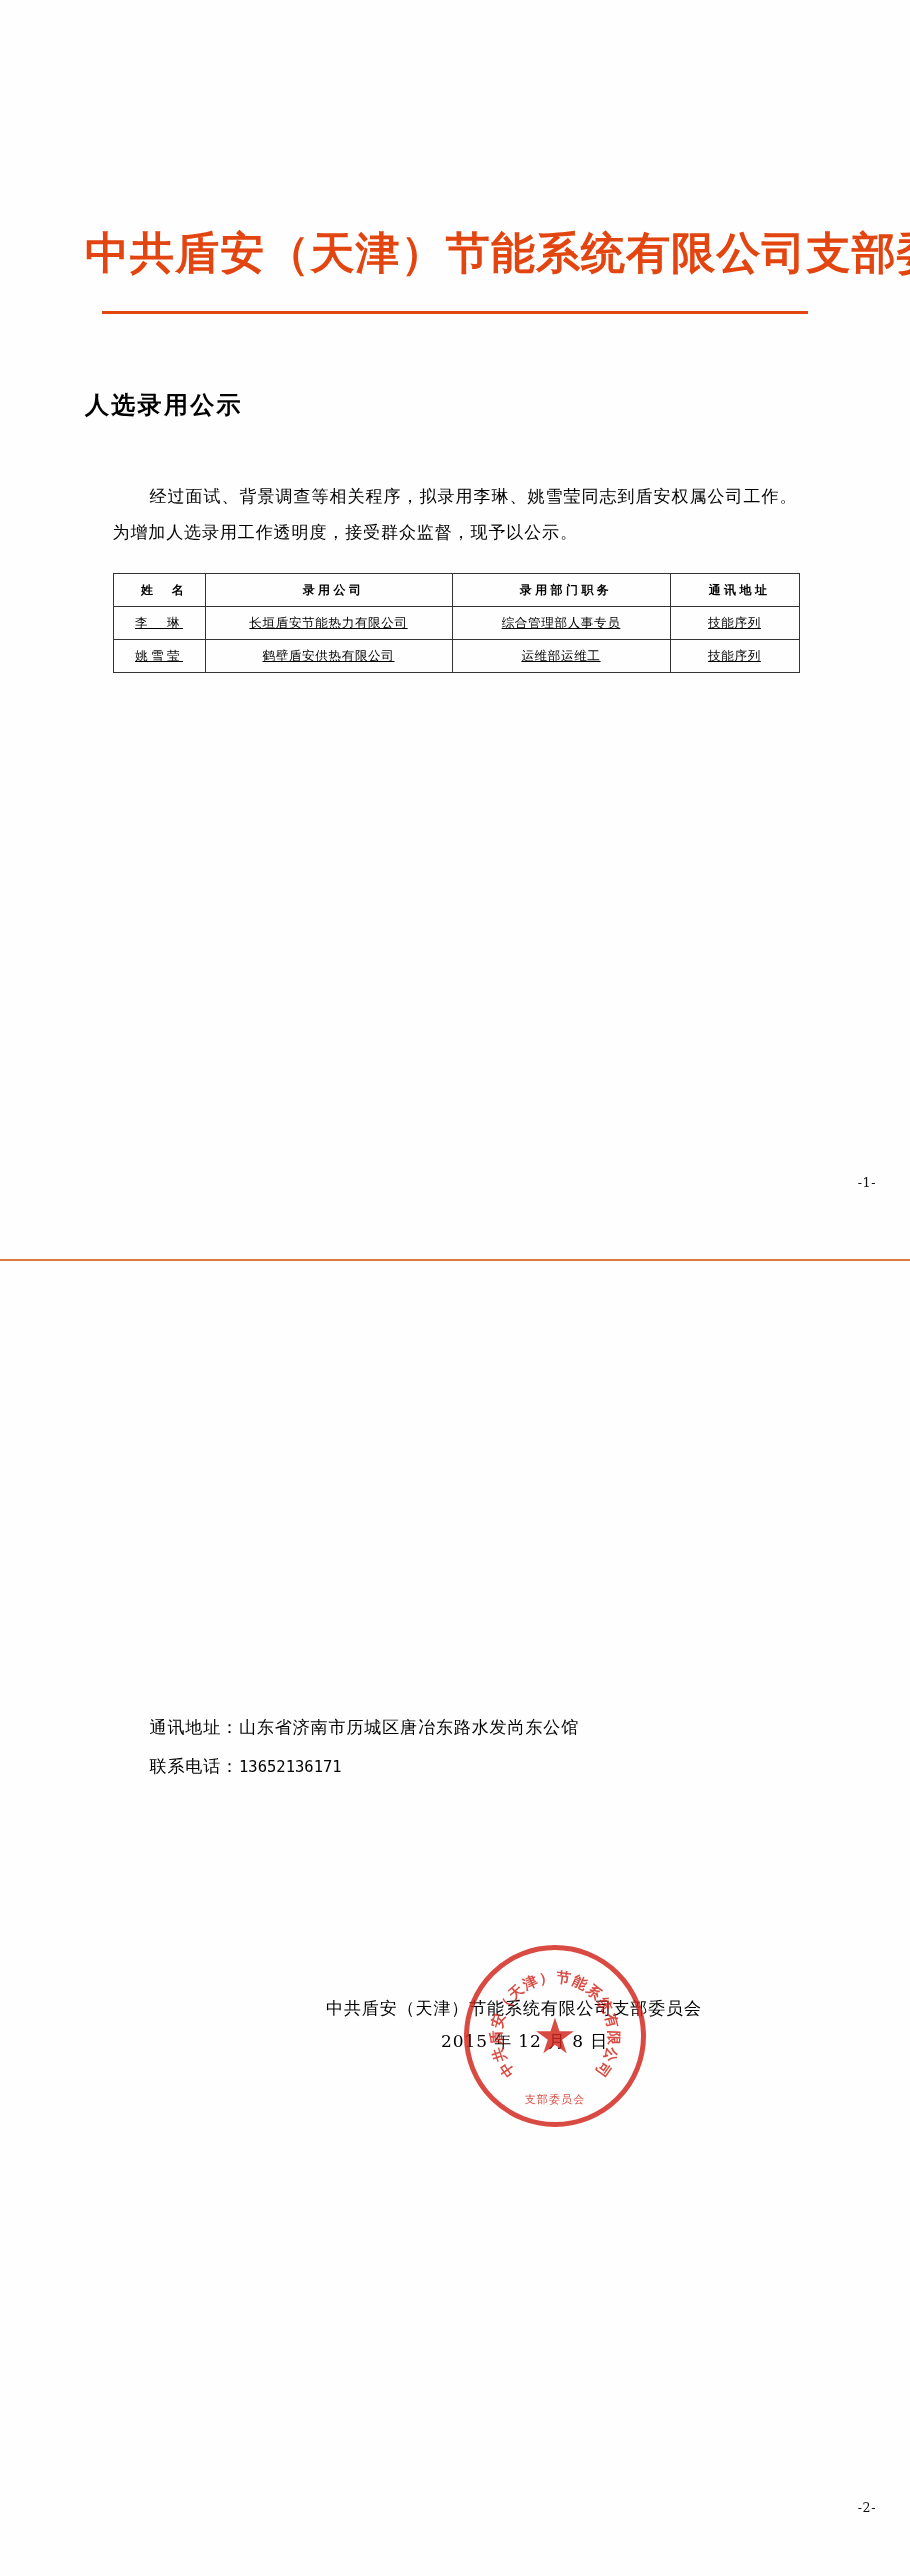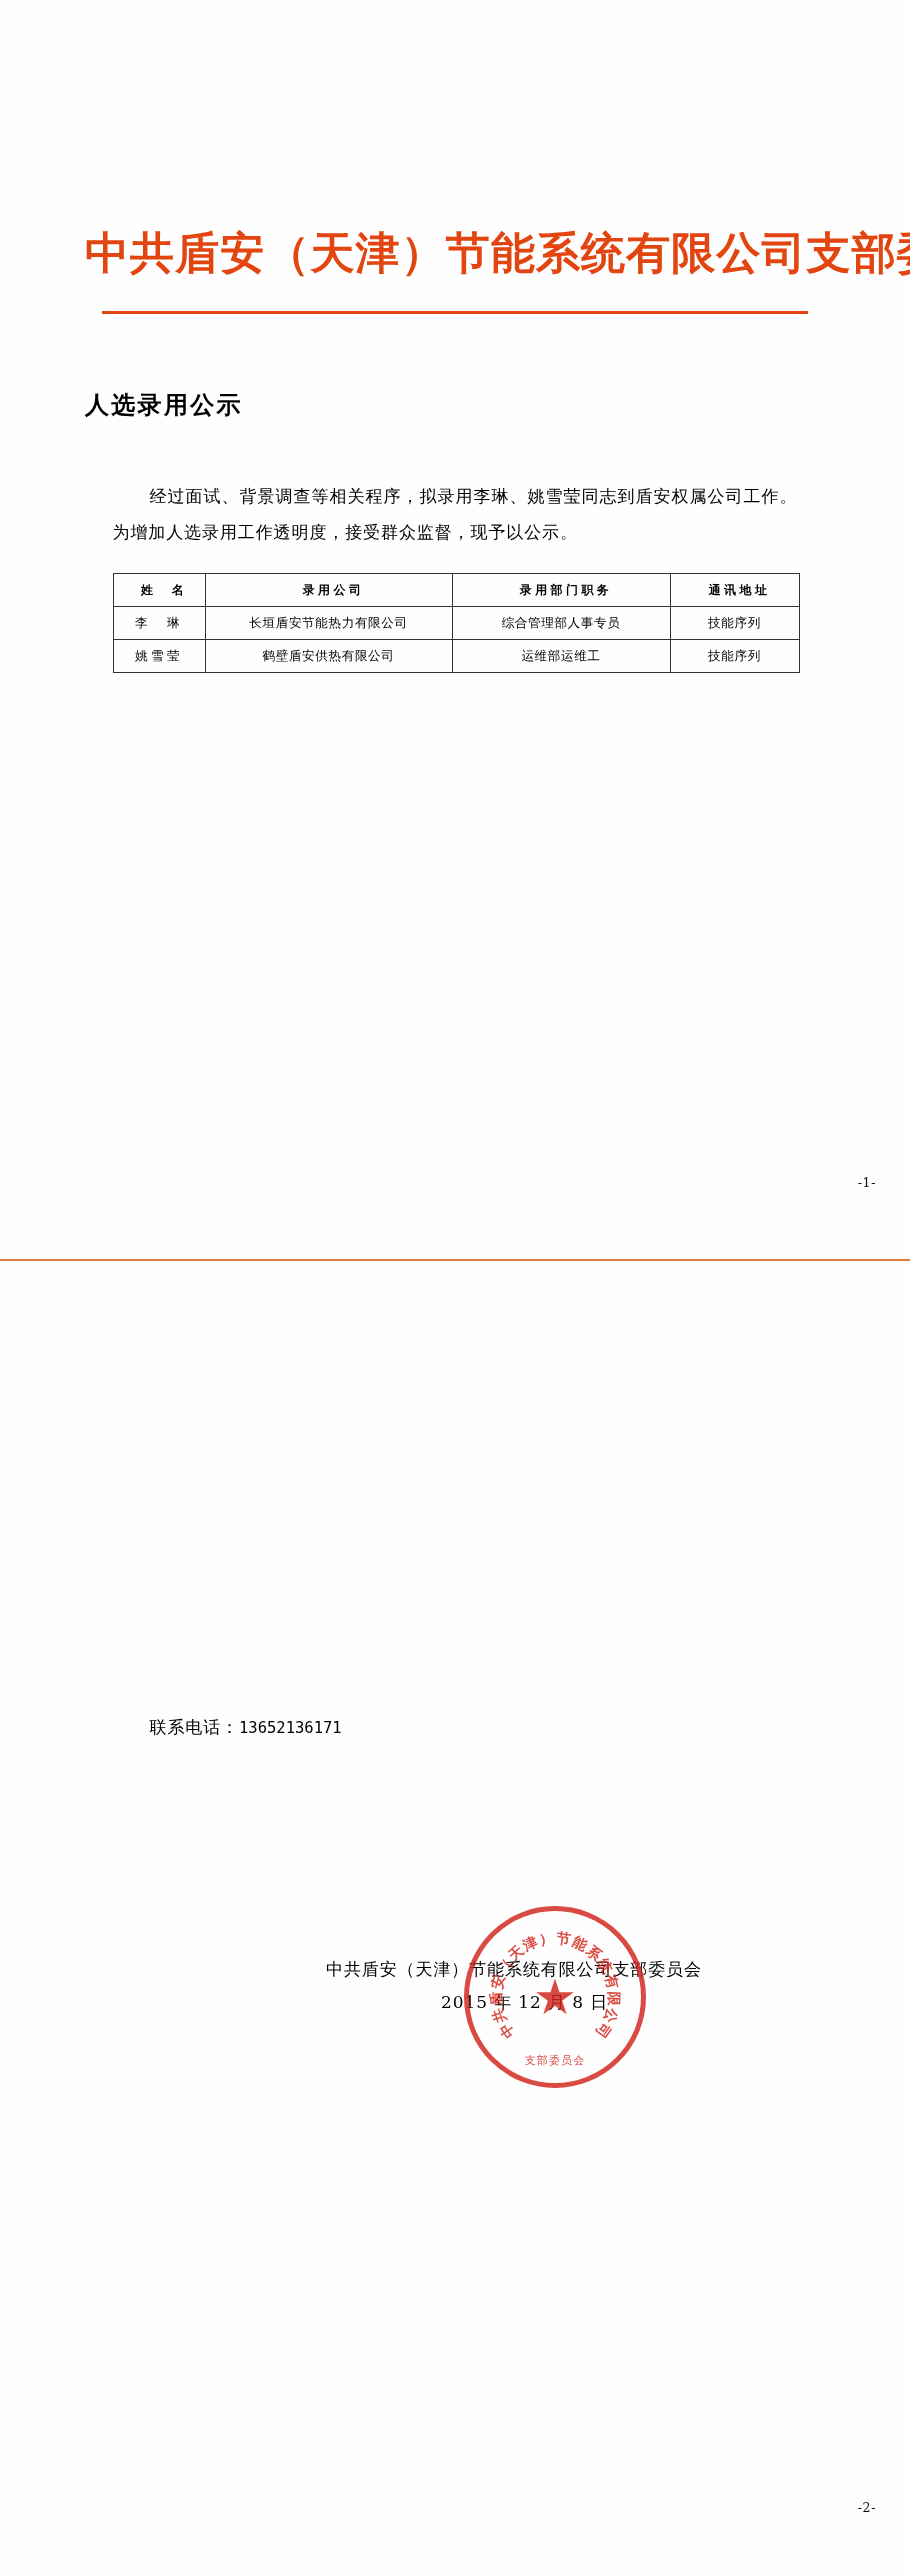--- a/index.html
+++ b/index.html
@@ -105,20 +105,21 @@
   }
   table.rec-table th {
     font-size: 12px;
     font-weight: bold;
     letter-spacing: 3.4px;
     padding-left: 10px;
   }
   table.rec-table td {
     font-size: 12.6px;
     letter-spacing: 0.6px;
+    text-decoration: underline;
   }
   table.rec-table td.name {
     letter-spacing: 3.4px;
   }
   .col-name { width: 92px; }
   .col-company { width: 247px; }
   .col-dept { width: 218px; }
   .col-series { width: 129px; }
 
   
@@ -271,20 +272,21 @@
 
   <div class="page-number p1">-1-</div>
 </div>
 
 <div class="page-divider"></div>
 
 <div class="page page-two">
   <div class="inner">
 
     <div class="contact-block">
+      <p class="indent">通讯地址：山东省济南市历城区唐冶东路水发尚东公馆</p>
       <p class="indent"><span>联系电话：</span><span class="mono">13652136171</span></p>
     </div>
 
     <div class="sign-block">
       <div class="sign-lines">
         <div>中共盾安（天津）节能系统有限公司支部委员会</div>
         <div style="padding-left:115px">2015 年 12 月 8 日</div>
       </div>
 
       <div class="seal">

